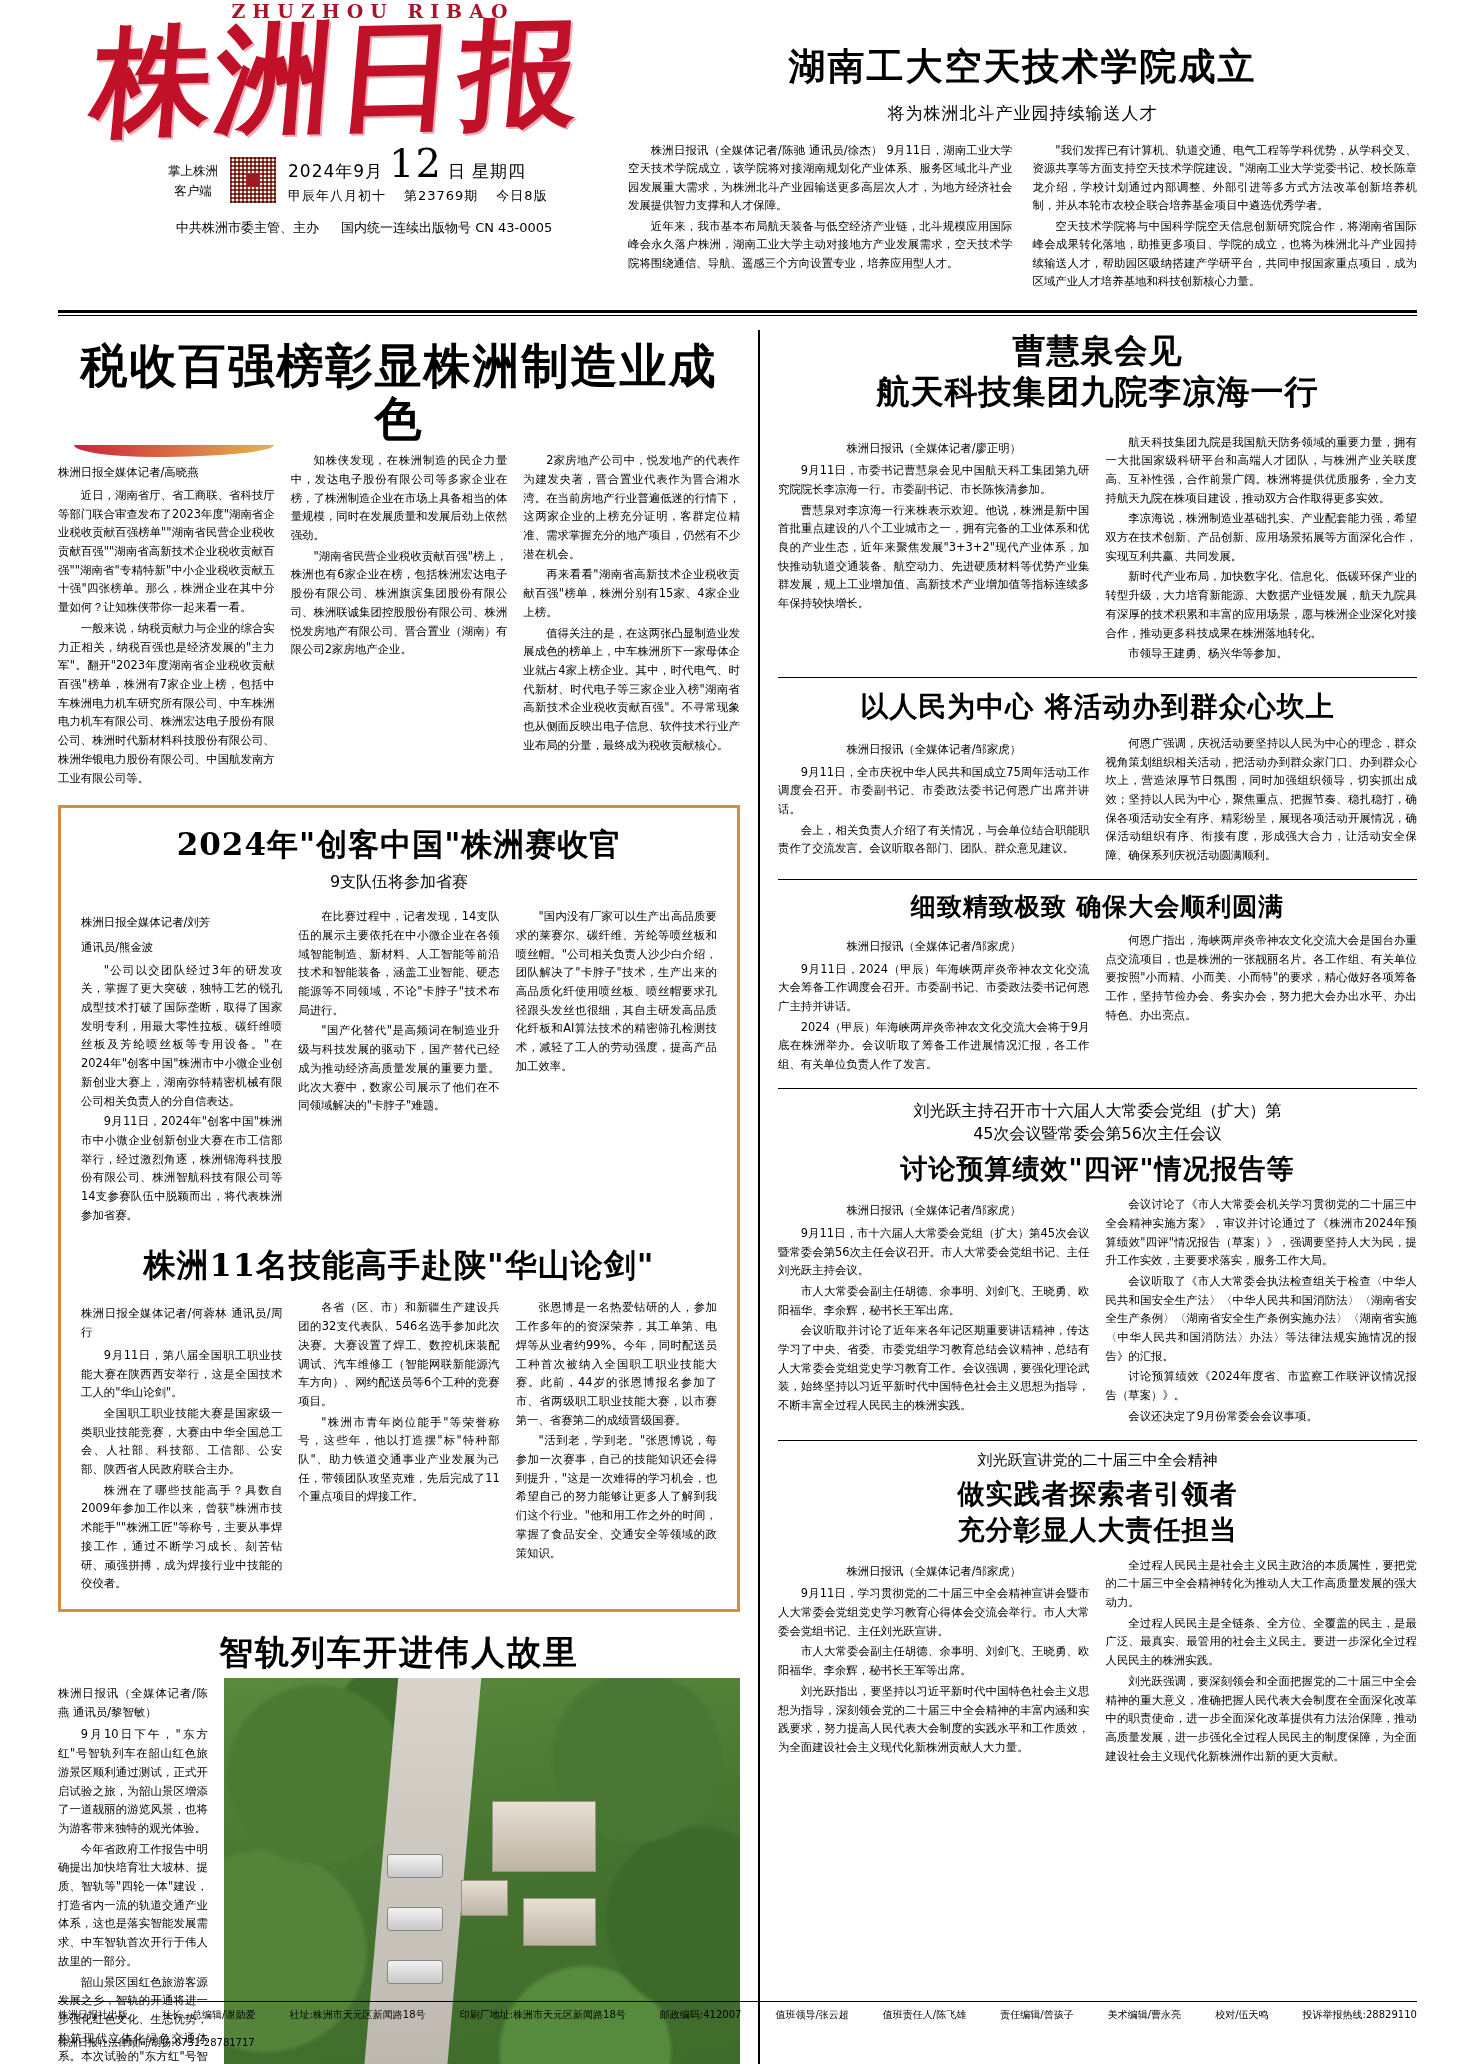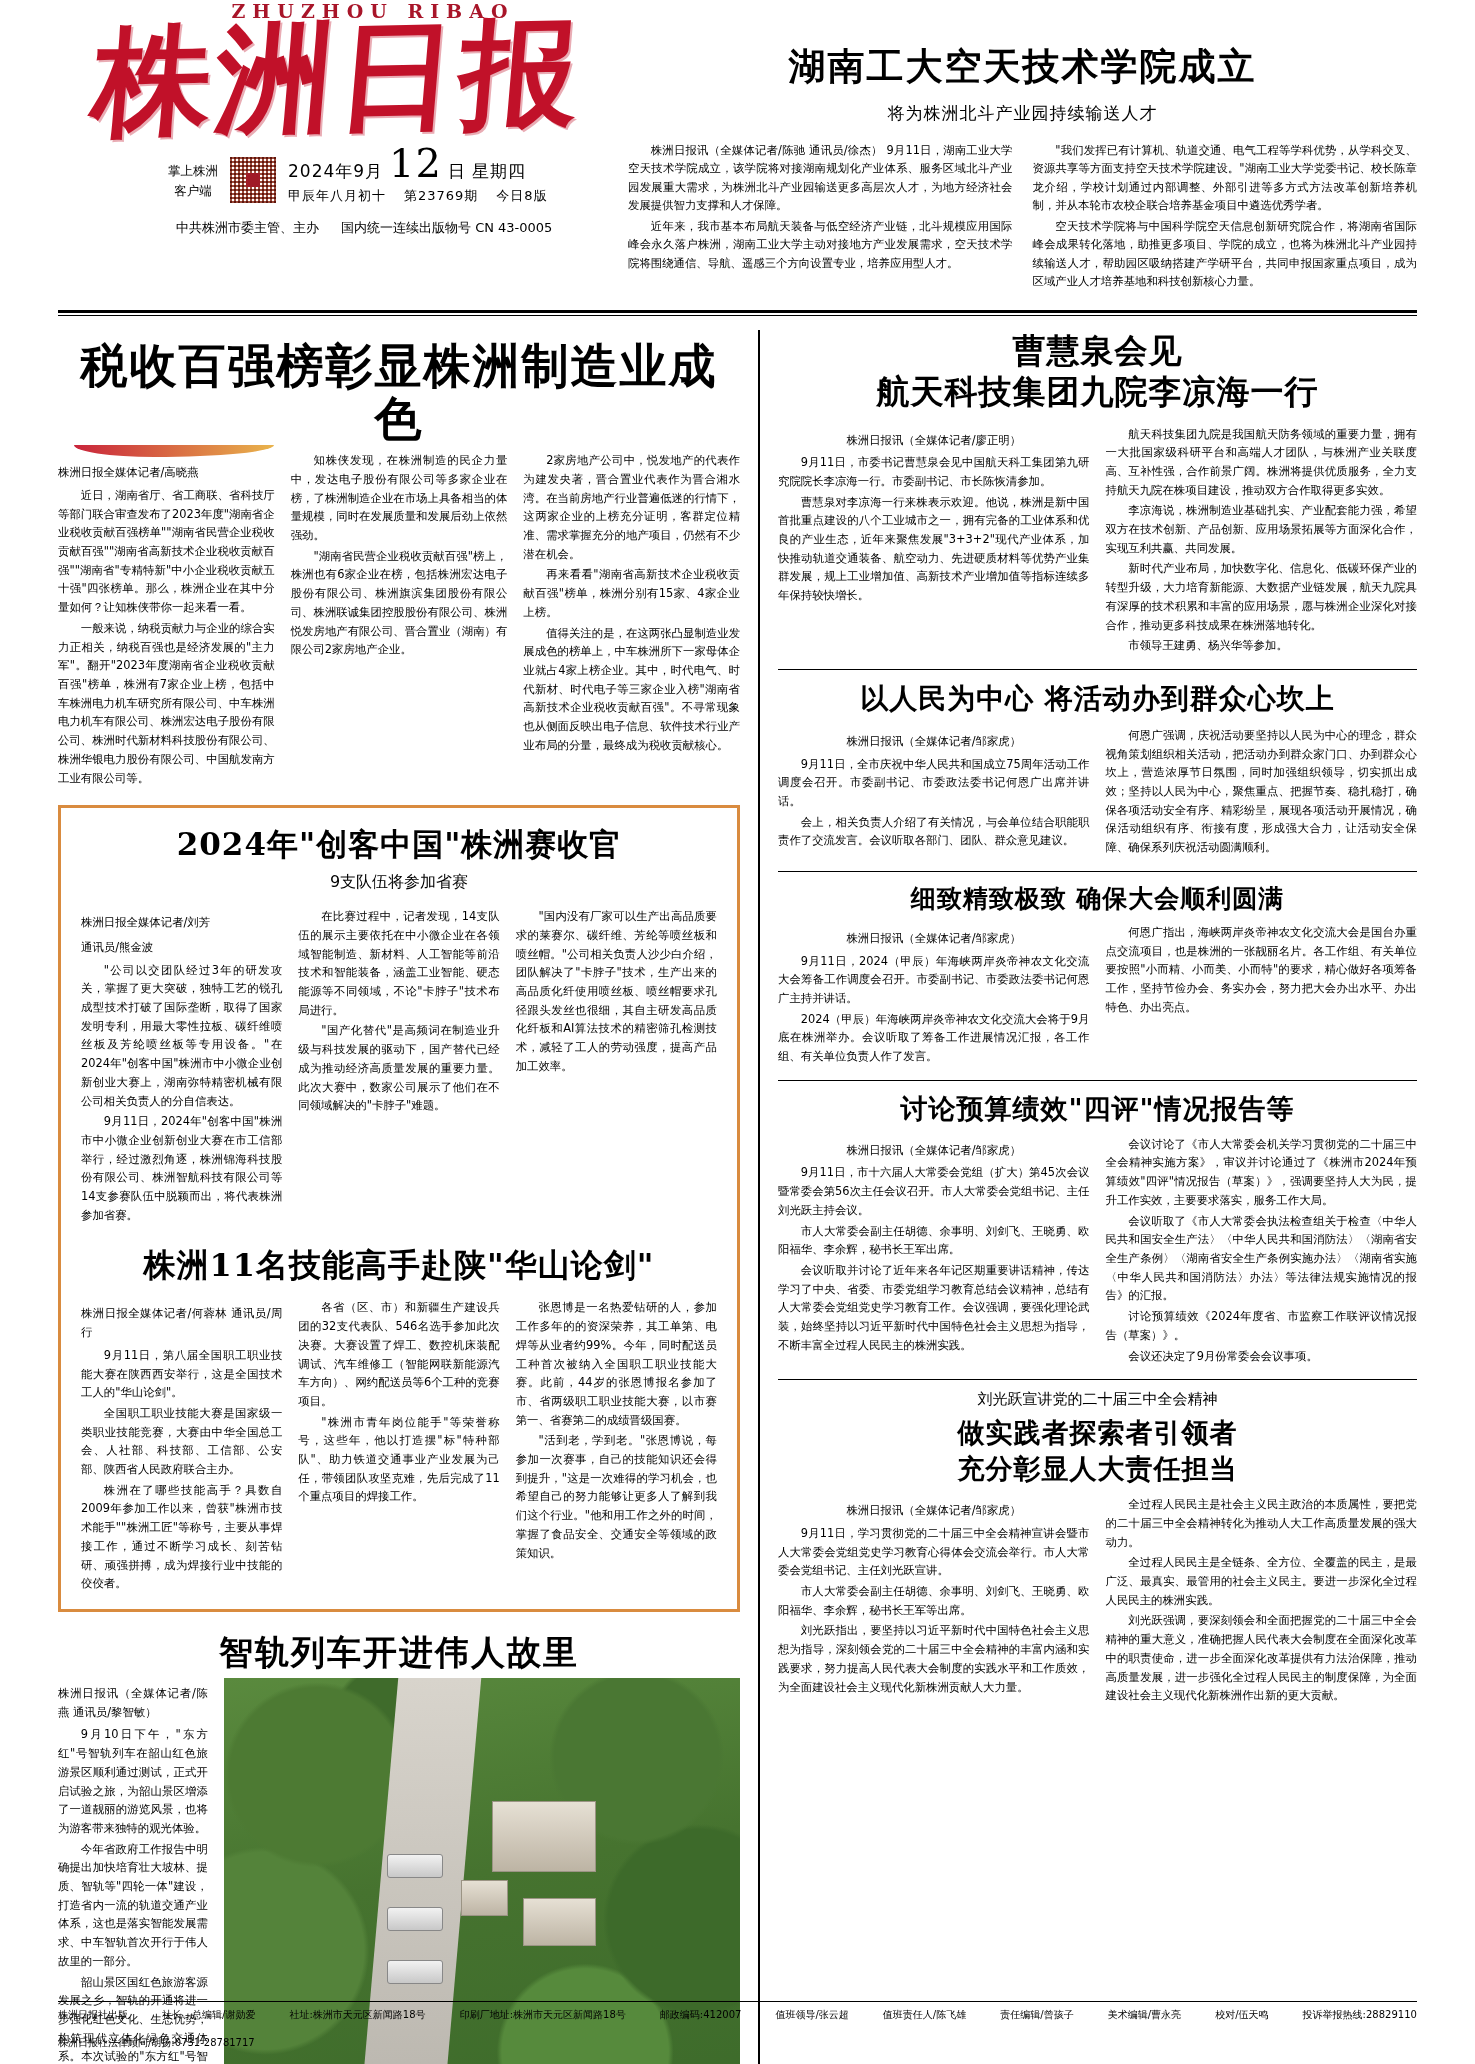--- a/index.html
+++ b/index.html
@@ -309,21 +309,21 @@
 
     <div class="vrule"></div>
 
     <div class="right-zone">
 
       <div class="r-head1">
         <div>曹慧泉会见</div>
         <div>航天科技集团九院李凉海一行</div>
       </div>
 
-      <div class="cols2" style="margin-top:12px">
+      <div class="cols2" style="margin-top:20px">
         <div class="c">
           <div class="byline" style="text-align:center">株洲日报讯（全媒体记者/廖正明）</div>
           <p class="para">9月11日，市委书记曹慧泉会见中国航天科工集团第九研究院院长李凉海一行。市委副书记、市长陈恢清参加。</p>
           <p class="para">曹慧泉对李凉海一行来株表示欢迎。他说，株洲是新中国首批重点建设的八个工业城市之一，拥有完备的工业体系和优良的产业生态，近年来聚焦发展"3+3+2"现代产业体系，加快推动轨道交通装备、航空动力、先进硬质材料等优势产业集群发展，规上工业增加值、高新技术产业增加值等指标连续多年保持较快增长。</p>
         </div>
         <div class="c">
           <p class="para">航天科技集团九院是我国航天防务领域的重要力量，拥有一大批国家级科研平台和高端人才团队，与株洲产业关联度高、互补性强，合作前景广阔。株洲将提供优质服务，全力支持航天九院在株项目建设，推动双方合作取得更多实效。</p>
           <p class="para">李凉海说，株洲制造业基础扎实、产业配套能力强，希望双方在技术创新、产品创新、应用场景拓展等方面深化合作，实现互利共赢、共同发展。</p>
           <p class="para">新时代产业布局，加快数字化、信息化、低碳环保产业的转型升级，大力培育新能源、大数据产业链发展，航天九院具有深厚的技术积累和丰富的应用场景，愿与株洲企业深化对接合作，推动更多科技成果在株洲落地转化。</p>
           <p class="para">市领导王建勇、杨兴华等参加。</p>
@@ -353,20 +353,24 @@
           <p class="para">9月11日，2024（甲辰）年海峡两岸炎帝神农文化交流大会筹备工作调度会召开。市委副书记、市委政法委书记何恩广主持并讲话。</p>
           <p class="para">2024（甲辰）年海峡两岸炎帝神农文化交流大会将于9月底在株洲举办。会议听取了筹备工作进展情况汇报，各工作组、有关单位负责人作了发言。</p>
         </div>
         <div class="c">
           <p class="para">何恩广指出，海峡两岸炎帝神农文化交流大会是国台办重点交流项目，也是株洲的一张靓丽名片。各工作组、有关单位要按照"小而精、小而美、小而特"的要求，精心做好各项筹备工作，坚持节俭办会、务实办会，努力把大会办出水平、办出特色、办出亮点。</p>
         </div>
       </div>
 
       <div class="r-sep"></div>
 
+      <div class="r-kicker">
+        <div>刘光跃主持召开市十六届人大常委会党组（扩大）第</div>
+        <div>45次会议暨常委会第56次主任会议</div>
+      </div>
       <div class="r-big">讨论预算绩效"四评"情况报告等</div>
 
       <div class="cols2">
         <div class="c">
           <div class="byline" style="text-align:center">株洲日报讯（全媒体记者/邹家虎）</div>
           <p class="para">9月11日，市十六届人大常委会党组（扩大）第45次会议暨常委会第56次主任会议召开。市人大常委会党组书记、主任刘光跃主持会议。</p>
           <p class="para">市人大常委会副主任胡德、余事明、刘剑飞、王晓勇、欧阳福华、李余辉，秘书长王军出席。</p>
           <p class="para">会议听取并讨论了近年来各年记区期重要讲话精神，传达学习了中央、省委、市委党组学习教育总结会议精神，总结有人大常委会党组党史学习教育工作。会议强调，要强化理论武装，始终坚持以习近平新时代中国特色社会主义思想为指导，不断丰富全过程人民民主的株洲实践。</p>
         </div>
         <div class="c">

